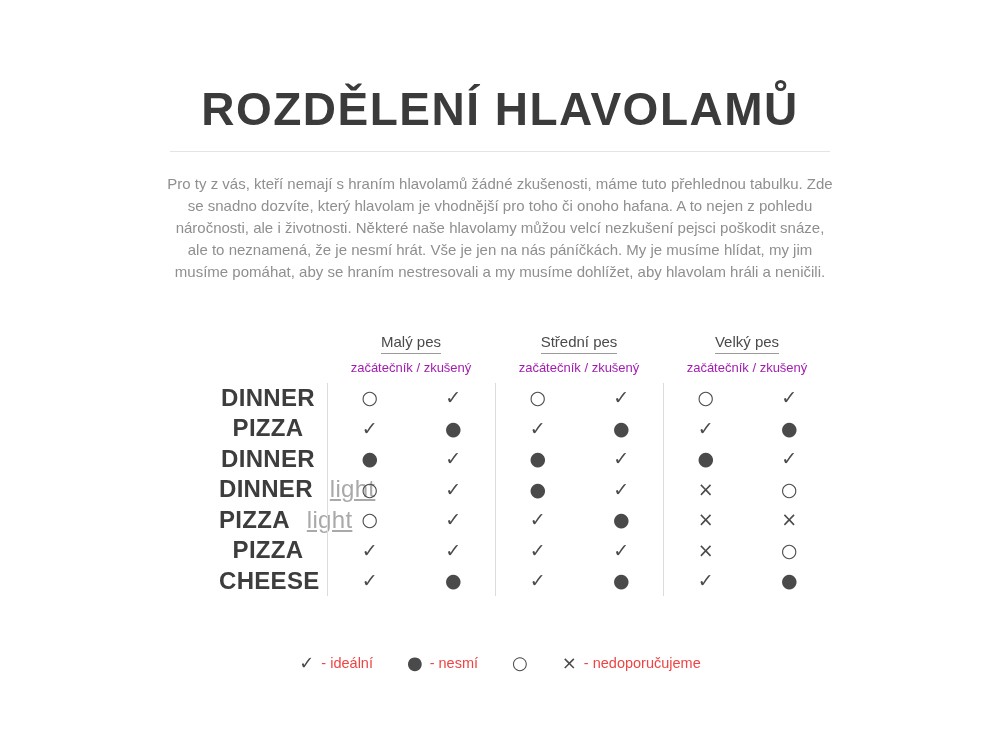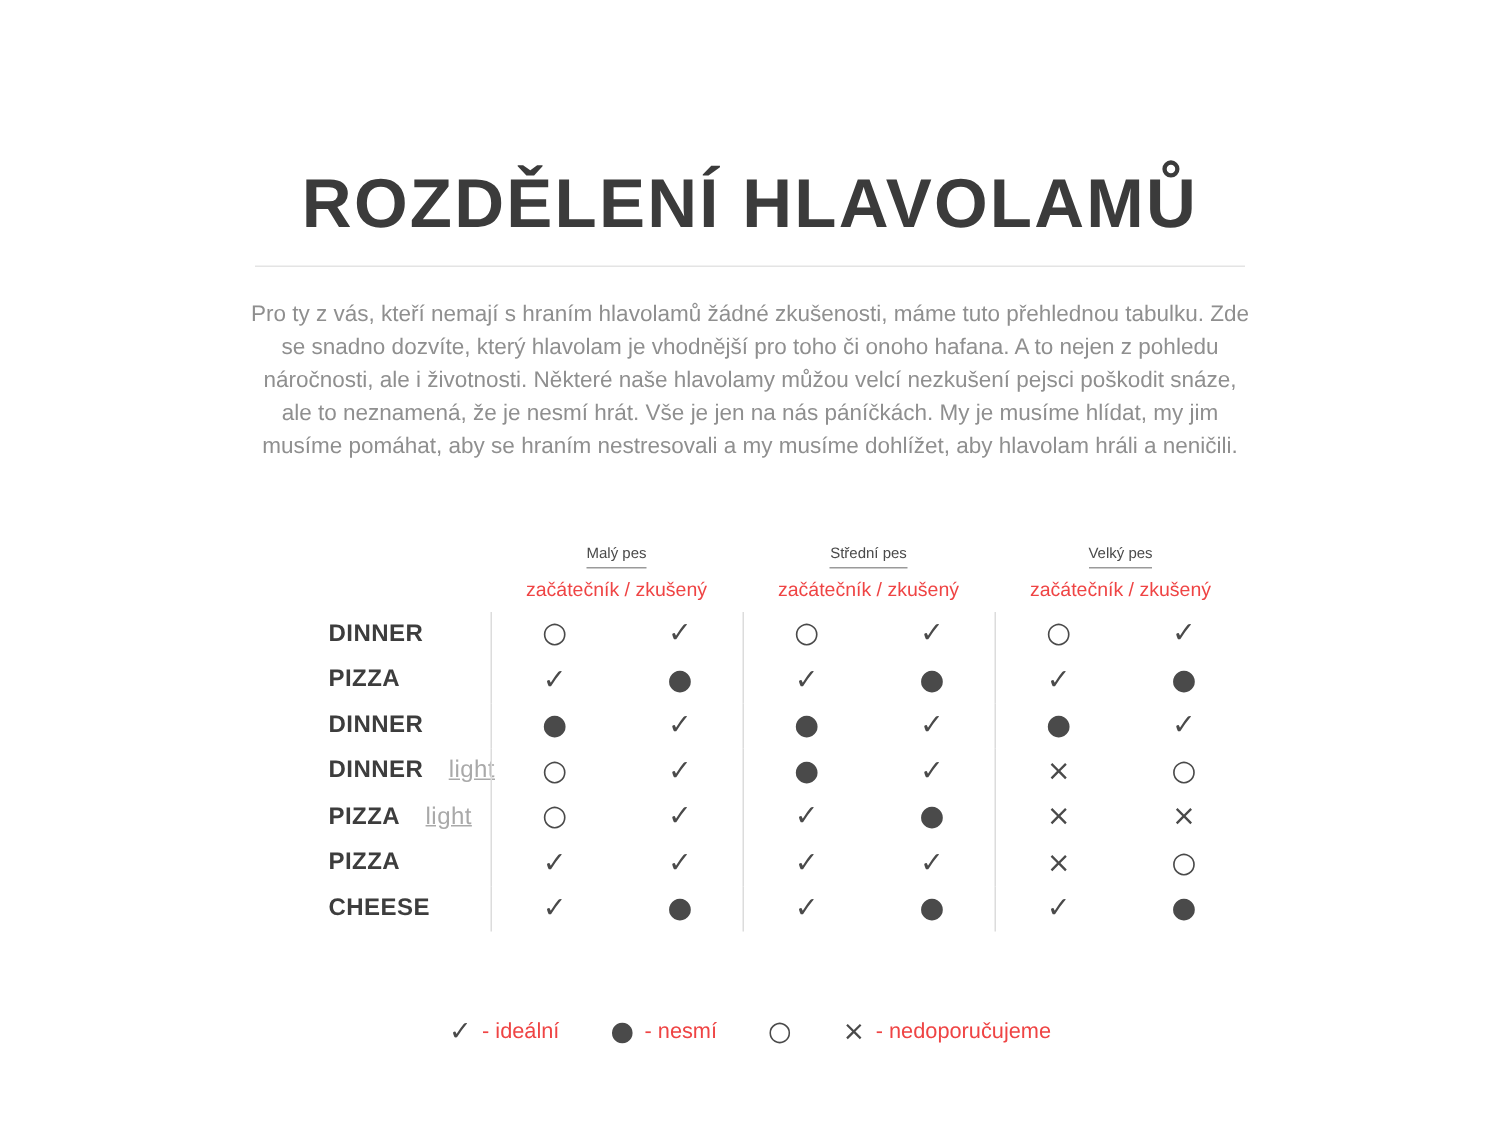--- a/index.html
+++ b/index.html
@@ -1,19 +1,19 @@
 <!DOCTYPE html>
 <html><head>
 <meta charset="utf-8">
 <style>
   * { margin: 0; padding: 0; box-sizing: border-box; }
   html, body { width: 1000px; height: 750px; background: #ffffff; overflow: hidden; }
   body { font-family: "Liberation Sans", "DejaVu Sans", sans-serif; color: #3d3d3d; }
 
-  .page { width: 1000px; height: 750px; padding-top: 110px; }
+  .page { width: 1000px; height: 750px; padding-top: 84px; }
 
   .title {
     text-align: center;
     font-size: 46px;
     font-weight: 600;
     letter-spacing: 1.5px;
     color: #3b3b3b;
     line-height: 1.1;
   }
   .title-rule {
@@ -32,39 +32,39 @@
   }
 
   
   .ptable { width: 612px; margin: 50px 0 0 219px; }
 
   .thead { display: flex; }
   .thead-spacer { width: 108px; }
   .hgroup { width: 168px; text-align: center; }
   .htitle {
     display: inline-block;
-    font-size: 10px;
+    font-size: 15px;
     color: #4a4a4a;
     padding-bottom: 3px;
     border-bottom: 1px solid #9a9a9a;
   }
   .hsub {
     margin-top: 6px;
     font-size: 13px;
-    color: #ef4444;
+    color: #a21caf;
     white-space: nowrap;
   }
 
   .tbody { margin-top: 8px; }
   .trow { display: flex; align-items: center; height: 30.5px; }
   .rlabel {
     width: 108px;
     padding-right: 10px;
-    text-align: left;
-    font-size: 16px;
+    text-align: center;
+    font-size: 24px;
     font-weight: 700;
     color: #3d3d3d;
     white-space: nowrap;
     letter-spacing: 0.3px;
   }
   .rsuffix { color: #a9a9a9; font-weight: 400; margin-left: 17px; text-decoration: underline; }
   .rsuffix:empty { display: none; }
   .tgroup {
     width: 168px;
     height: 100%;

